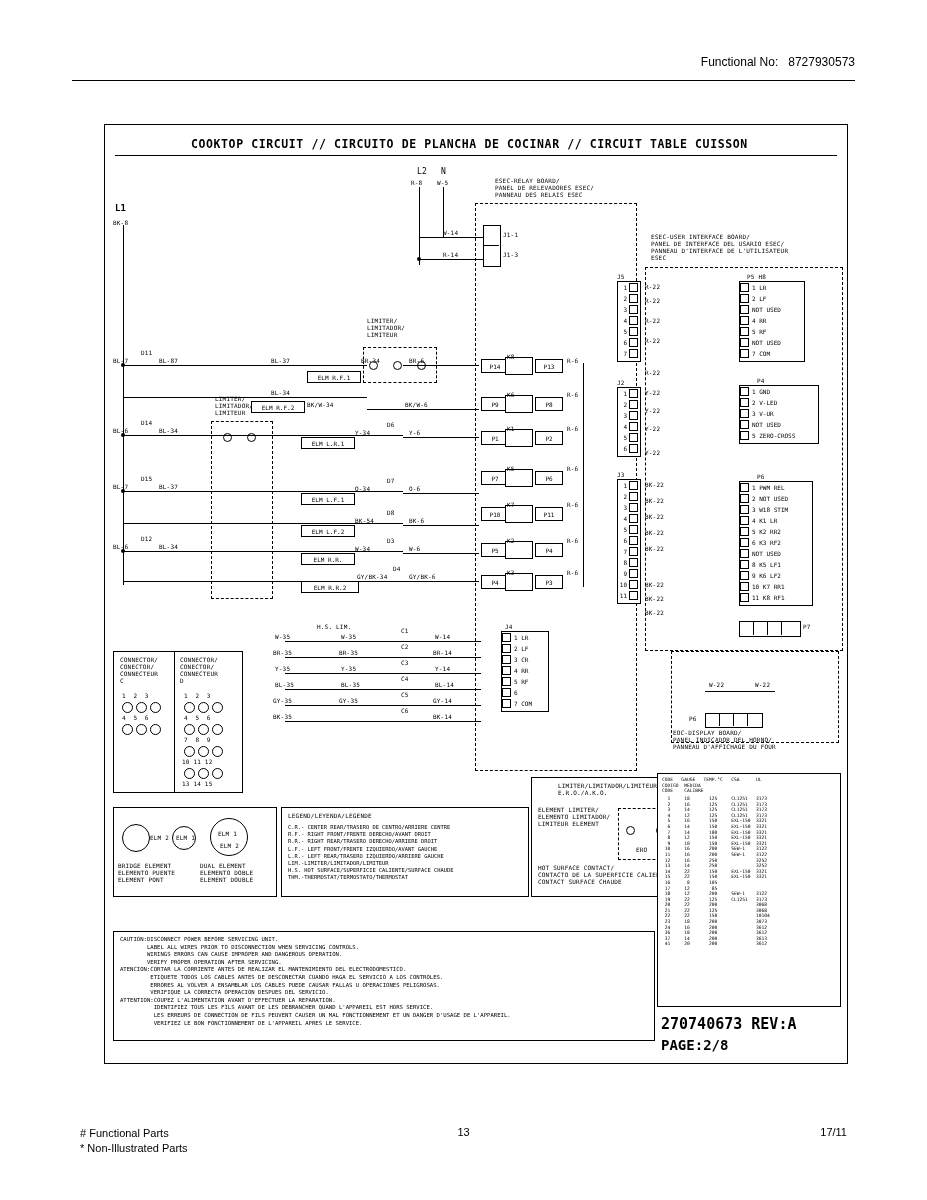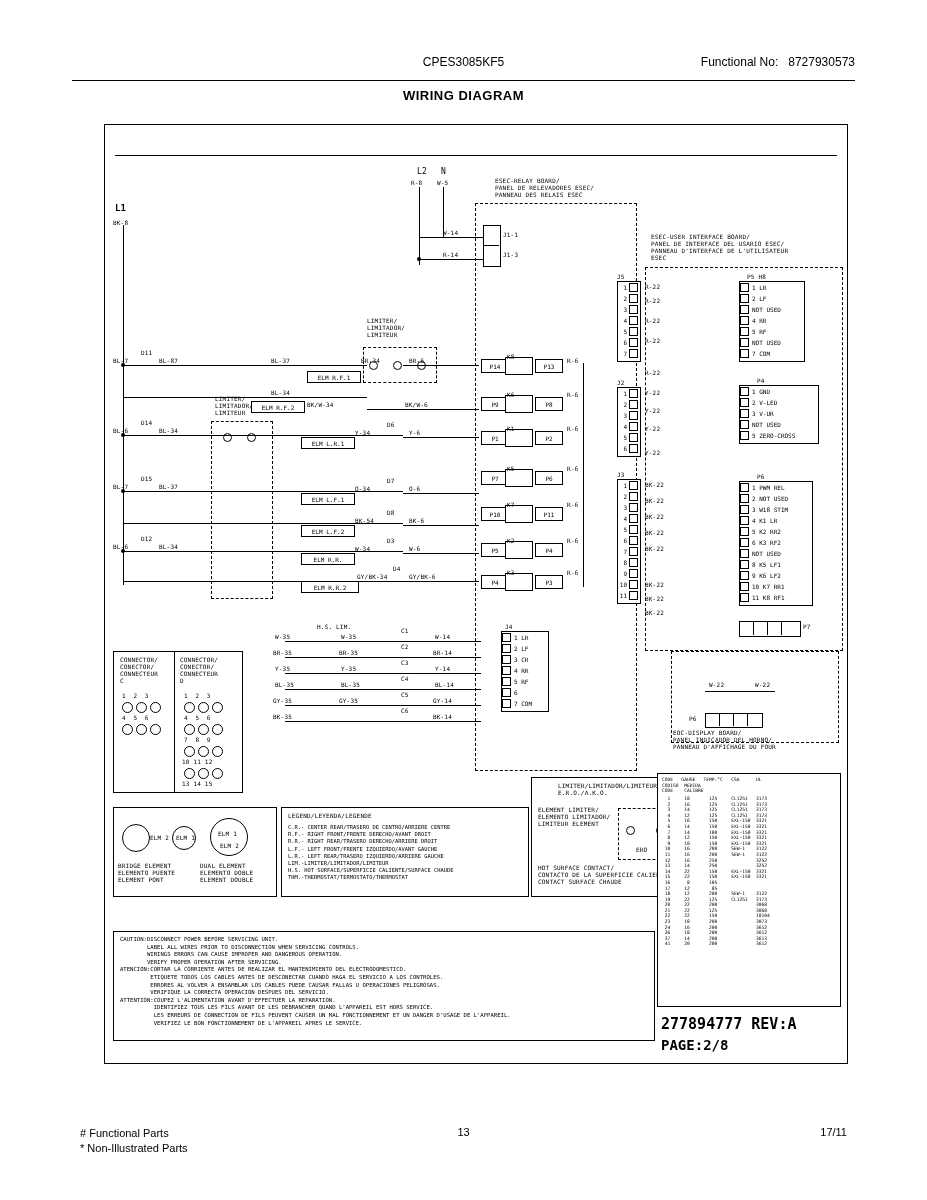--- a/index.html
+++ b/index.html
@@ -54,31 +54,30 @@
   .tbl{font-family:"DejaVu Sans Mono",monospace;font-size:4.6px;line-height:5.6px;white-space:pre;}
   .legtxt{font-family:"DejaVu Sans Mono",monospace;font-size:5.4px;line-height:7.2px;white-space:pre;}
 
   .circ{position:absolute;border:1px solid #000;border-radius:50%;}
 </style>
 </head>
 <body>
 
 <div class="page">
 
-  <div class="hdr-model">CPES3085KF5</div>
   <div class="hdr-pub">
     <span>Functional No:</span>
     &nbsp;
     <span>8727930573</span>
   </div>
   <div class="hdr-rule"></div>
-  <div class="hdr-title">WIRING DIAGRAM</div>
 
   <div class="frame">
 
+    <div class="inner-title m">COOKTOP CIRCUIT // CIRCUITO DE PLANCHA DE COCINAR // CIRCUIT TABLE CUISSON</div>
     <div class="ttl-rule"></div>
 
     <div class="lbl8" style="left:312px;top:42px;">L2</div>
     <div class="lbl8" style="left:336px;top:42px;">N</div>
     <div class="lbl" style="left:306px;top:54px;">R-8</div>
     <div class="lbl" style="left:332px;top:54px;">W-5</div>
     <div class="vline" style="left:314px;top:62px;height:78px;"></div>
     <div class="vline" style="left:338px;top:62px;height:50px;"></div>
 
     <div class="lbl9b" style="left:10px;top:78px;">L1</div>
@@ -667,21 +666,21 @@
 ATENCION:CORTAR LA CORRIENTE ANTES DE REALIZAR EL MANTENIMIENTO DEL ELECTRODOMESTICO.
          ETIQUETE TODOS LOS CABLES ANTES DE DESCONECTAR CUANDO HAGA EL SERVICIO A LOS CONTROLES.
          ERRORES AL VOLVER A ENSAMBLAR LOS CABLES PUEDE CAUSAR FALLAS U OPERACIONES PELIGROSAS.
          VERIFIQUE LA CORRECTA OPERACION DESPUES DEL SERVICIO.
 ATTENTION:COUPEZ L'ALIMENTATION AVANT D'EFFECTUER LA REPARATION.
           IDENTIFIEZ TOUS LES FILS AVANT DE LES DEBRANCHER QUAND L'APPAREIL EST HORS SERVICE.
           LES ERREURS DE CONNECTION DE FILS PEUVENT CAUSER UN MAL FONCTIONNEMENT ET UN DANGER D'USAGE DE L'APPAREIL.
           VERIFIEZ LE BON FONCTIONNEMENT DE L'APPAREIL APRES LE SERVICE.</div>
     </div>
 
-    <div class="partno" style="left:556px;top:890px;">277894777  REV:A</div>
+    <div class="partno" style="left:556px;top:890px;">270740673  REV:A</div>
     <div class="pageno" style="left:556px;top:912px;">PAGE:2/8</div>
 
   </div>
 
   <div class="ft-left">
     <div># Functional Parts</div>
     <div>* Non-Illustrated Parts</div>
   </div>
   <div class="ft-center">13</div>
   <div class="ft-right">17/11</div>

